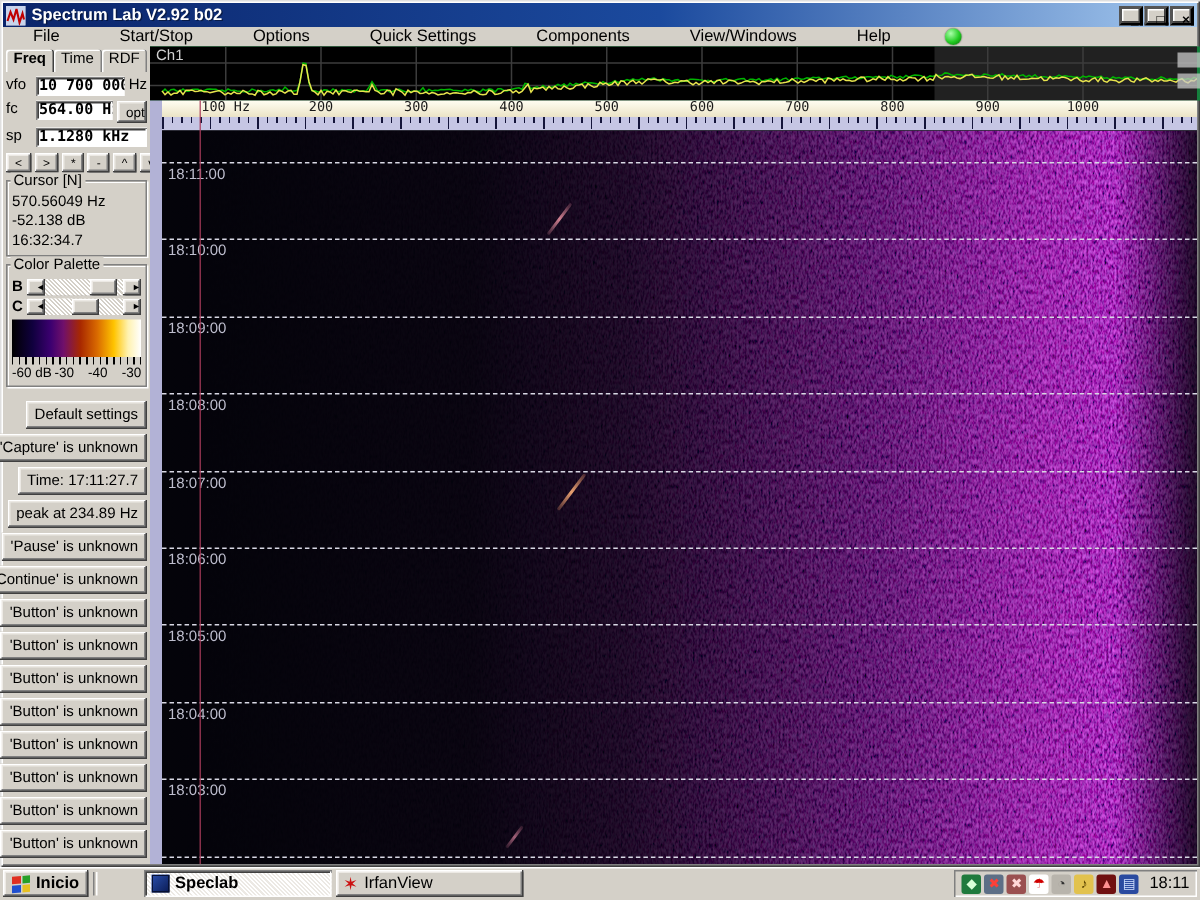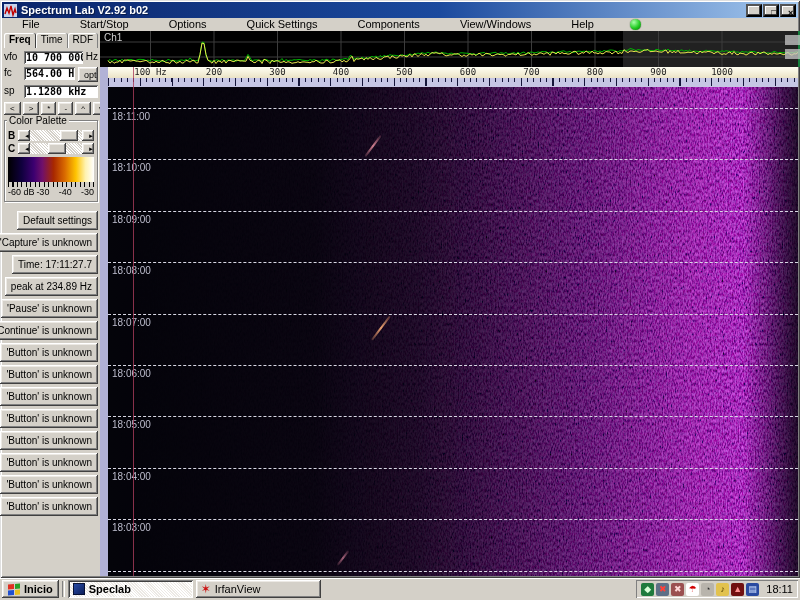--- a/index.html
+++ b/index.html
@@ -114,21 +114,21 @@
   .taskbar{position:absolute;left:0;top:578px;width:800px;height:22px;background:#d4d0c8;
            box-shadow:inset 0 1px 0 #fff;display:flex;align-items:center;padding:0 2px;gap:3px;box-sizing:border-box;}
   .start-btn{height:18px;display:flex;align-items:center;gap:4px;padding:0 6px;font-weight:bold;font-size:11px;}
   .flag{width:12px;height:11px;display:grid;grid-template-columns:1fr 1fr;grid-template-rows:1fr 1fr;
         gap:1px;transform:skewY(-4deg);}
   .flag i{display:block;}
   .task-divider{width:3px;height:16px;box-shadow:inset 1px 0 0 #808080,inset -1px 0 0 #fff;}
   .task-btn{width:125px;height:18px;display:flex;align-items:center;gap:4px;padding:0 5px;
             font-size:11px;box-sizing:border-box;white-space:nowrap;overflow:hidden;}
   .task-btn.active{font-weight:bold;background:repeating-linear-gradient(45deg,#fff 0 1px,#ece9e4 1px 2px);
-            box-shadow:inset 1px 1px 0 #808080,inset -1px -1px 0 #fff,inset 2px 2px 0 #404040;}
+            box-shadow:inset 1px 1px 0 #808080,inset -1px -1px 0 #fff,inset 2px 2px 0 #404040;margin-left:28px;}
   .ti-speclab{width:12px;height:12px;background:linear-gradient(135deg,#2a4fae,#0a1a52);
               box-shadow:inset 0 0 0 1px #061033;flex:0 0 auto;}
   .ti-irfan{color:#cc1111;font-size:12px;line-height:12px;flex:0 0 auto;}
   .tray{margin-left:auto;height:18px;box-shadow:inset 1px 1px 0 #808080,inset -1px -1px 0 #fff;
         display:flex;align-items:center;padding:0 5px;gap:2px;}
   .tray-icon{width:13px;height:13px;font-size:9px;line-height:13px;text-align:center;border-radius:2px;flex:0 0 auto;}
   .clock{font-size:11px;margin-left:5px;}
 </style>
 </head>
 <body>
@@ -198,20 +198,26 @@
         <div class="navrow">
 
         <button class="nav-btn r3d" style="--i: 0;">&lt;</button>
             <button class="nav-btn r3d" style="--i: 1;">&gt;</button>
             <button class="nav-btn r3d" style="--i: 2;">*</button>
             <button class="nav-btn r3d" style="--i: 3;">-</button>
             <button class="nav-btn r3d" style="--i: 4;">^</button>
             <button class="nav-btn r3d" style="--i: 5;">v</button>
           </div>
 
+        <div class="groupbox">
+          <span class="gb-title">Cursor [N]</span>
+          <div class="cursor-line">570.56049 Hz</div>
+          <div class="cursor-line">-52.138 dB</div>
+          <div class="cursor-line">16:32:34.7</div>
+        </div>
 
         <div class="groupbox">
           <span class="gb-title">Color Palette</span>
 
           <div class="sb-row">
             <span class="sb-lbl">B</span>
             <div class="hscroll">
               <button class="sb-btn r3d">◄</button>
               <div class="sb-track">
                 <div class="sb-thumb r3d" style="left:58%;"></div>

